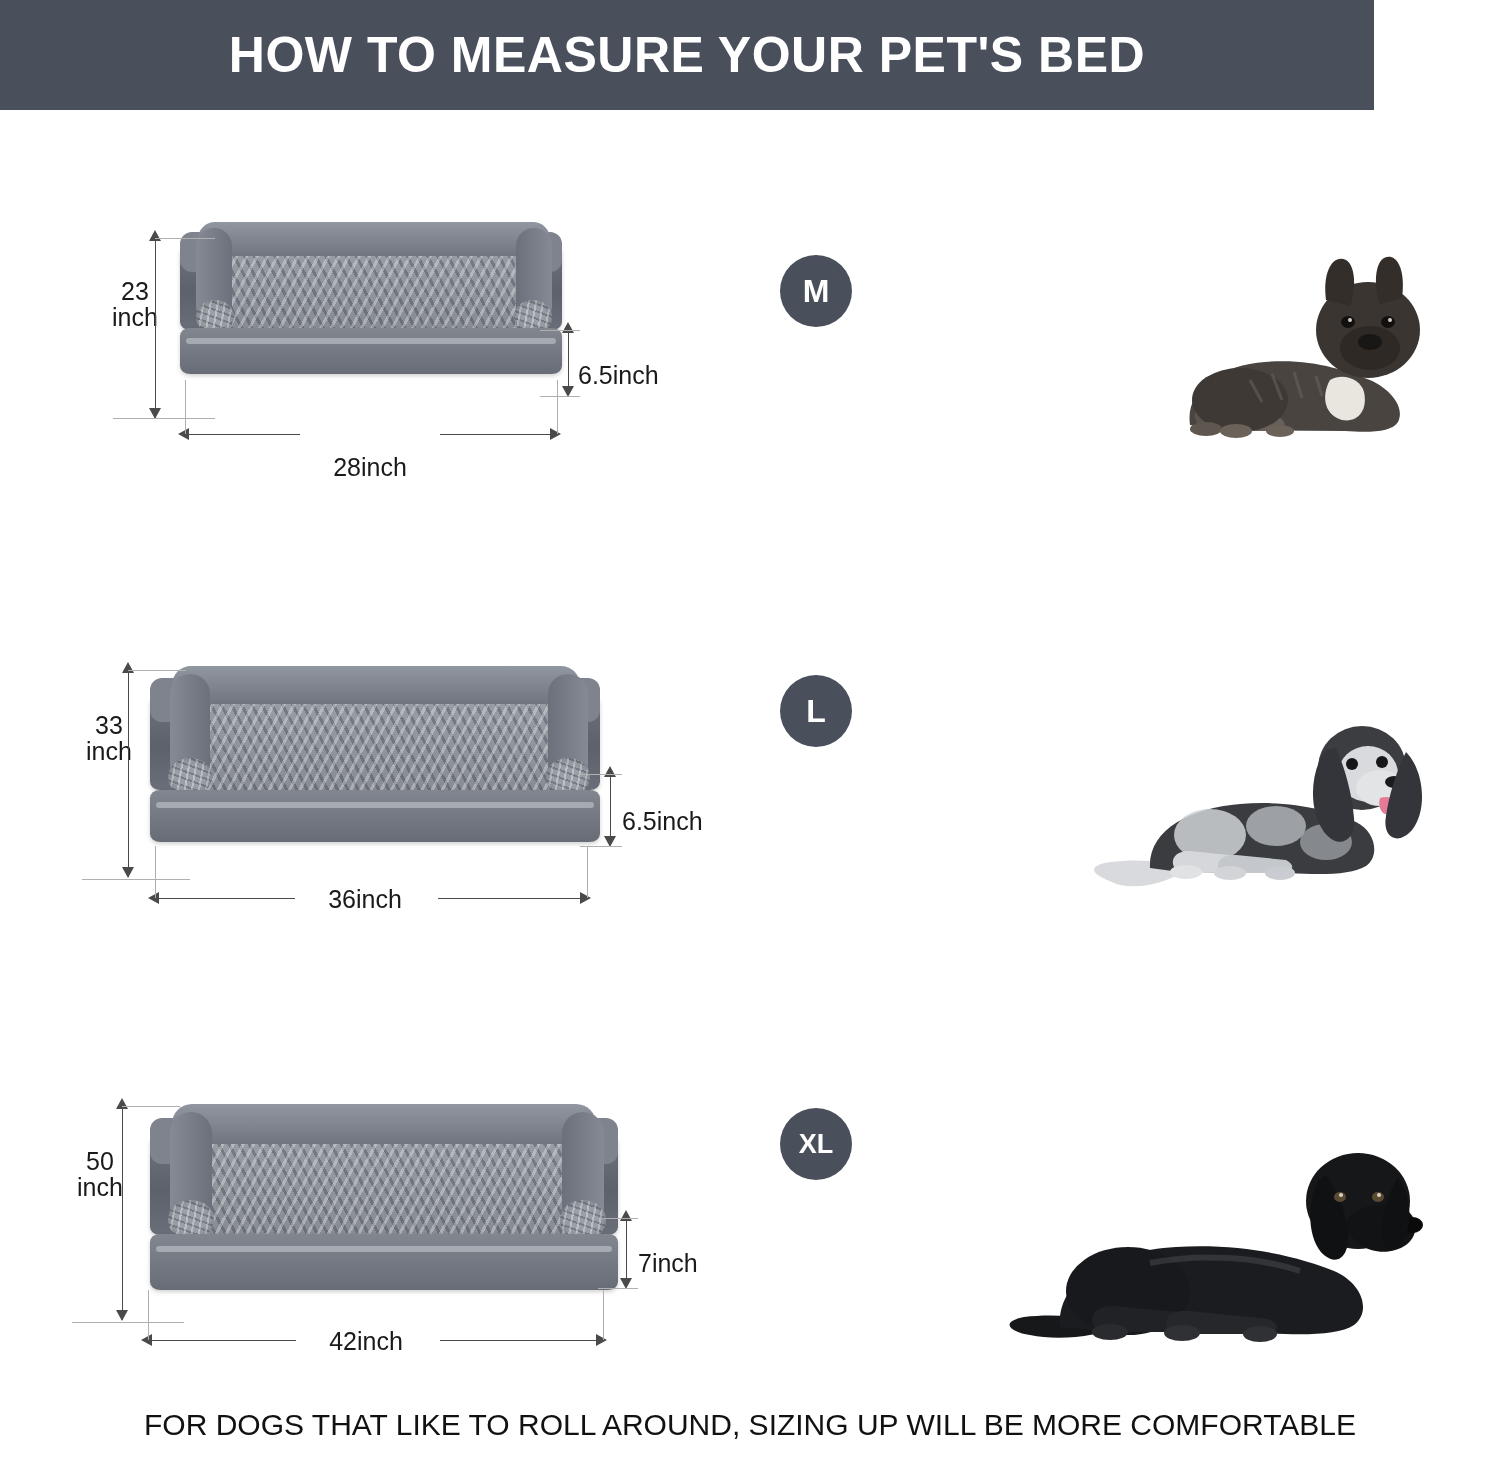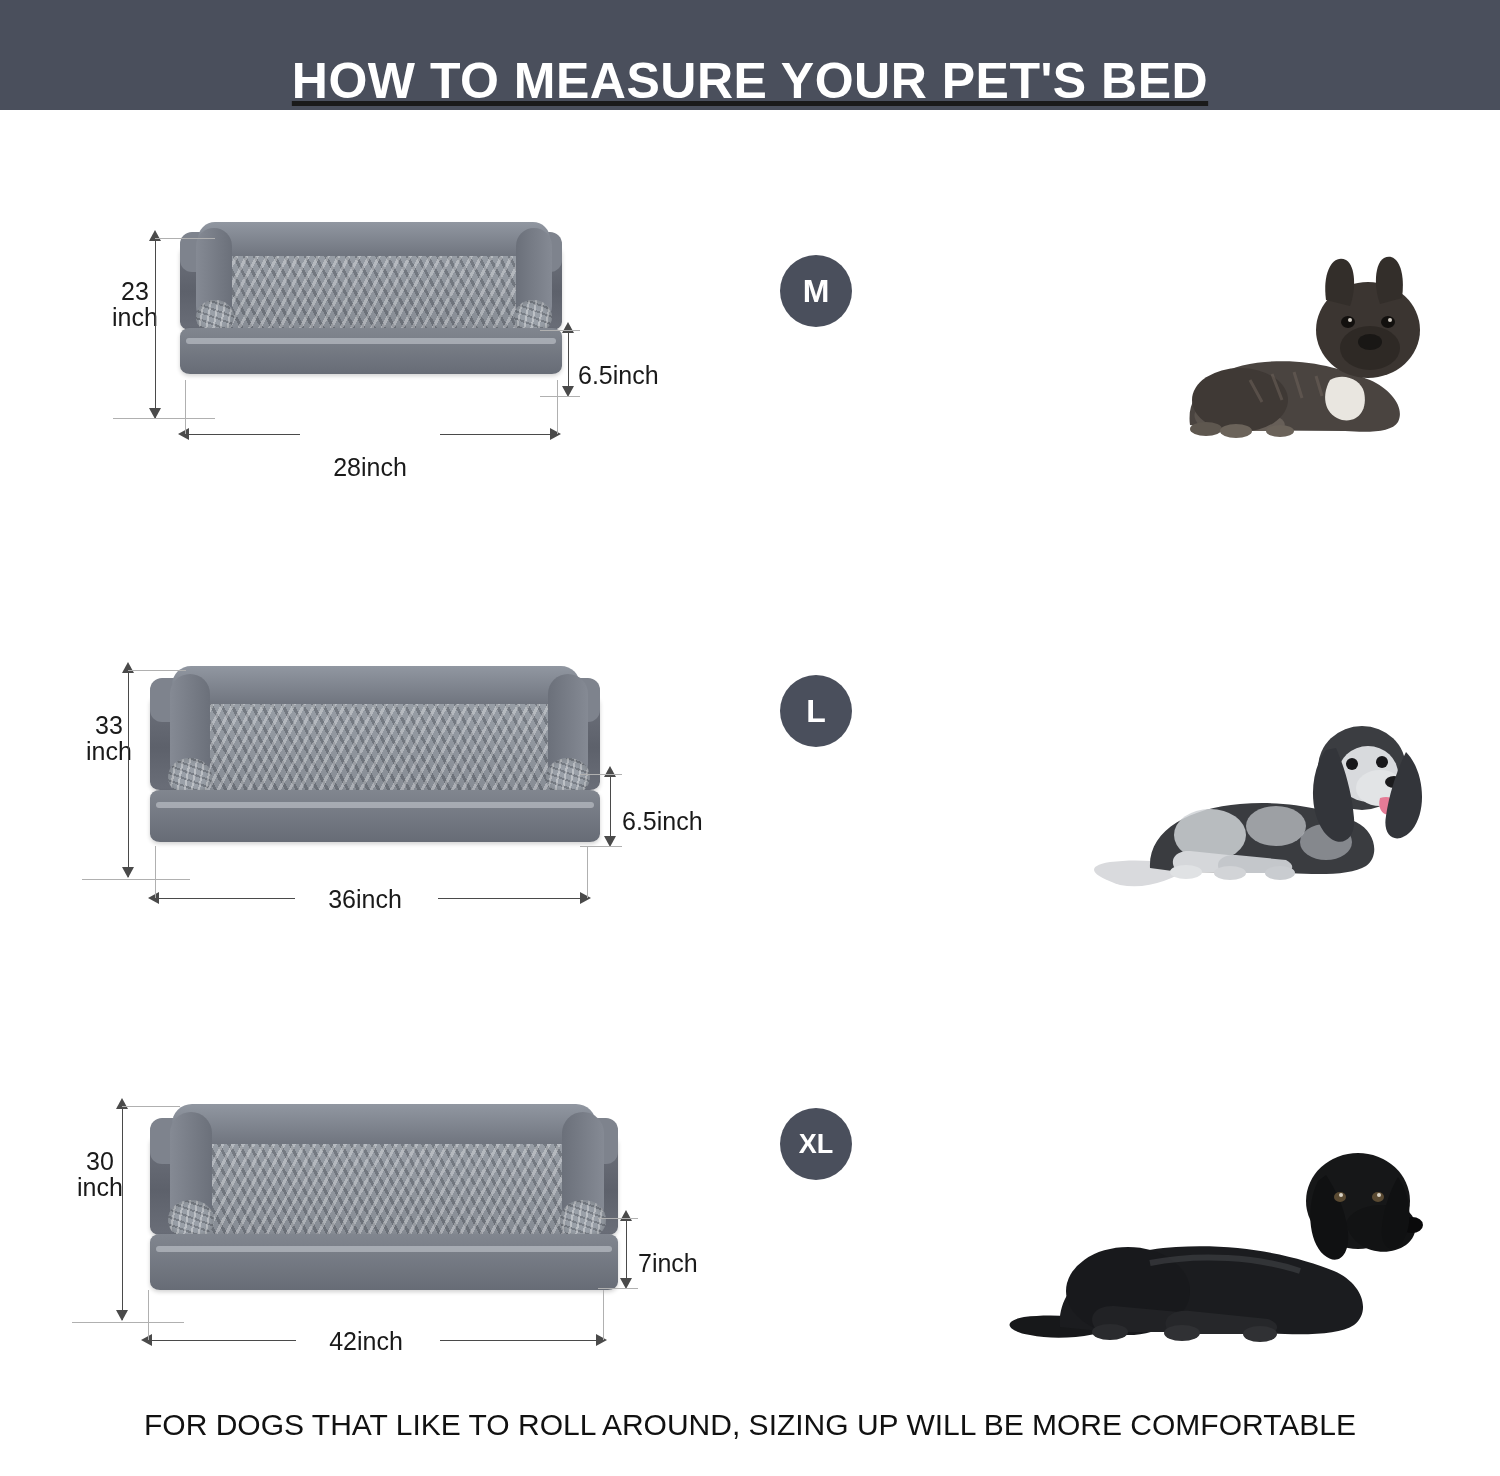--- a/index.html
+++ b/index.html
@@ -13,27 +13,26 @@
     position: relative;
     font-family: "Liberation Sans", sans-serif;
     color: #1a1a1a;
     overflow: hidden;
   }
 
   
   .header {
     position: absolute;
     left: 0; top: 0;
-    width: 1500px;
+    width: 1374px;
     height: 110px;
     background: #4a4f5c;
     display: flex;
-    align-items: flex-end;
+    align-items: center;
     justify-content: center;
-    text-decoration: underline;
   }
   .header-title {
     color: #ffffff;
     font-size: 50px;
     font-weight: bold;
     letter-spacing: 0.5px;
     text-align: center;
     white-space: nowrap;
   }
 
@@ -373,21 +372,21 @@
       <div class="bed-inner" style="left:188px; top:90px;  width:392px; height:132px;"></div>
       <div class="bolster-back" style="left:172px; top:64px;  width:424px; height:40px;"></div>
       <div class="bolster-left" style="left:170px; top:72px;  width:42px;  height:116px;"></div>
       <div class="bolster-right" style="left:562px; top:72px;  width:42px;  height:116px;"></div>
       <div class="cap" style="left:168px; top:160px; width:46px;  height:40px;"></div>
       <div class="cap" style="left:560px; top:160px; width:46px;  height:40px;"></div>
       <div class="bed-base" style="left:150px; top:194px; width:468px; height:56px; background:linear-gradient(180deg,#81868f 0%,#676c76 100%);"></div>
       <div class="bed-lip" style="left:156px; top:206px; width:456px; height:6px; background:#b9bdc4; opacity:.7;"></div>
     </div>
 
-    <div class="dim-label" style="left:68px; top:108px; width:64px;">30
+    <div class="dim-label" style="left:68px; top:108px; width:64px;">50
 inch</div>
     <div class="dim-line-v" style="left:122px; top:68px; height:212px;"></div>
     <div class="arrow arrow-up" style="left:116px; top:58px;"></div>
     <div class="arrow arrow-down" style="left:116px; top:270px;"></div>
     <div class="dim-line-h" style="left:122px; top:66px; width:58px; background:#b0b0b0;"></div>
     <div class="dim-line-h" style="left:72px;  top:282px; width:112px; background:#b0b0b0;"></div>
 
     <div class="dim-label" style="left:300px; top:288px; width:132px;">42inch</div>
     <div class="dim-line-h" style="left:148px; top:300px; width:148px;"></div>
     <div class="dim-line-h" style="left:440px; top:300px; width:162px;"></div>

